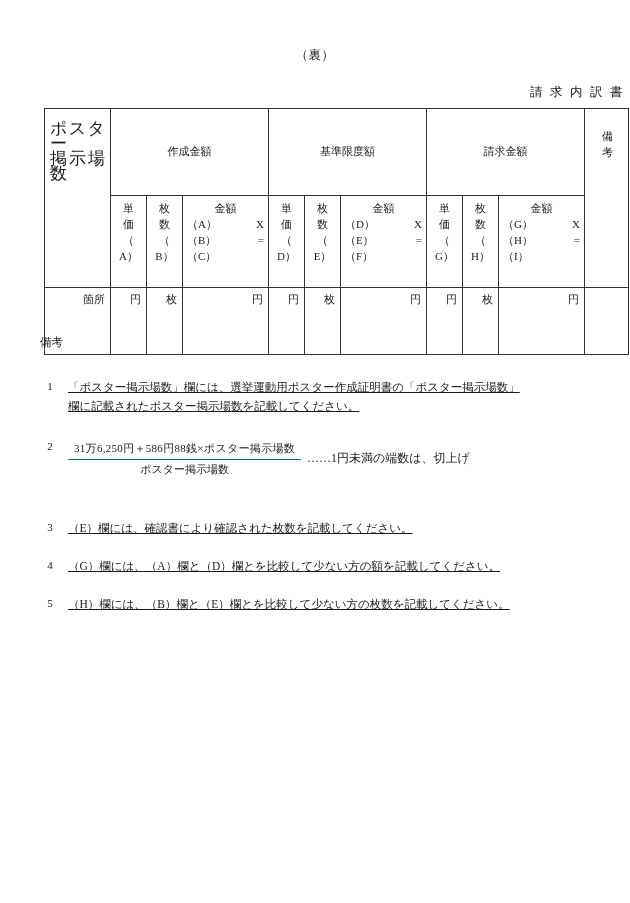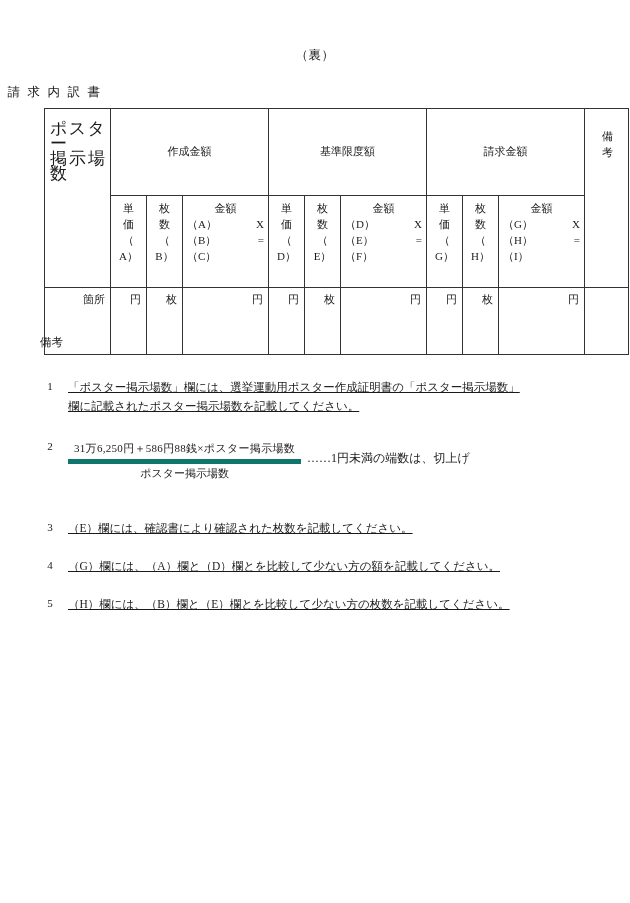--- a/index.html
+++ b/index.html
@@ -32,21 +32,21 @@
     font-size: 12.5px;
     letter-spacing: 0.5px;
   }
 
   
   .doc-title {
     position: absolute;
     top: 84px;
     left: 0;
     width: 630px;
-    text-align: left;
+    text-align: right;
     font-size: 12.5px;
     letter-spacing: 7.5px;
     text-indent: 7.5px;
   }
 
   
   table.breakdown {
     position: absolute;
     left: 44px;
     top: 108px;
@@ -168,21 +168,21 @@
     align-items: center;
   }
   .fraction {
     display: inline-block;
     text-align: center;
     font-size: 11px;
   }
   .fraction .numer {
     display: block;
     padding: 0 6px 1px 6px;
-    border-bottom: 5px solid #0f766e;
+    border-bottom: 1px solid #0f766e;
     white-space: nowrap;
     letter-spacing: 0.3px;
   }
   .fraction .denom {
     display: block;
     padding-top: 1px;
     white-space: nowrap;
   }
   .formula-tail {
     display: inline-block;

